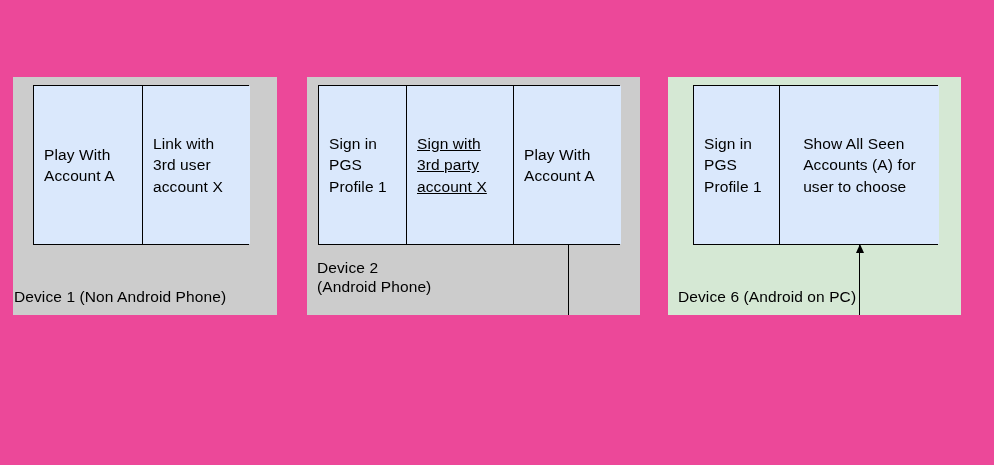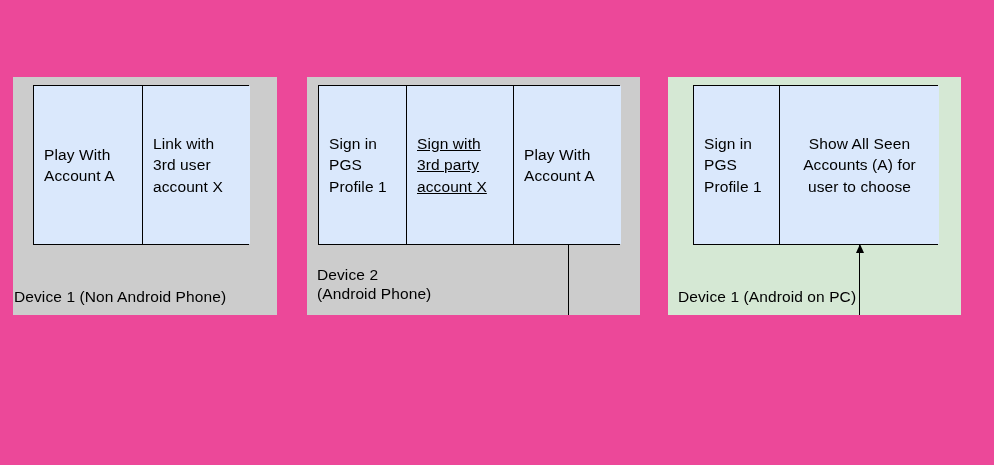--- a/index.html
+++ b/index.html
@@ -44,21 +44,21 @@
     font-size: 15.5px;
     line-height: 21.5px;
     padding: 0 10px;
     white-space: pre-line;
     letter-spacing: 0.1px;
   }
   .step-cell + .step-cell {
     border-left: 1.2px solid #000000;
   }
   .step-cell.align-left   { justify-content: flex-start; text-align: left; }
-  .step-cell.align-center { justify-content: center;     text-align: center; }
+  .step-cell.align-center { justify-content: center;     text-align: left; }
 
   .connector-line {
     position: absolute;
     width: 0;
     border-left: 1.3px solid #000000;
   }
   .connector-arrow {
     position: absolute;
     width: 0;
     border-left: 1.3px solid #000000;
@@ -92,27 +92,27 @@
     <div class="step-row" style="left: 318px; top: 85px; width: 302px; height: 160px;">
       <div class="step-cell align-left" style="flex: 0 0 87px;">Sign in
 PGS
 Profile 1</div>
       <div class="step-cell align-left" style="flex: 0 0 107px; text-decoration: underline;">Sign with
 3rd party
 account X</div>
       <div class="step-cell align-left" style="flex: 0 0 108px;">Play With
 Account A</div>
     </div>
-    <div class="device-label" style="left: 317px; top: 265px;">Device 2
+    <div class="device-label" style="left: 317px; top: 258px;">Device 2
 (Android Phone)</div>
     <div class="connector-line" style="left: 568px; top: 245px; height: 70px;"></div>
     <div class="device-panel" style="left: 668px; top: 77px; width: 293px; height: 238px; background: rgb(213, 232, 212);"></div>
     <div class="step-row" style="left: 693px; top: 85px; width: 245px; height: 160px;">
       <div class="step-cell align-left" style="flex: 0 0 85px;">Sign in
 PGS
 Profile 1</div>
       <div class="step-cell align-center" style="flex: 0 0 160px;">Show All Seen
 Accounts (A) for
 user to choose</div>
     </div>
-    <div class="device-label" style="left: 678px; top: 287px;">Device 1 (Android on PC)</div>
+    <div class="device-label" style="left: 678px; top: 287px;">Device 6 (Android on PC)</div>
     <div class="connector-arrow" style="left: 859px; top: 245px; height: 70px;"></div>
   </div>
 
 </body></html>

